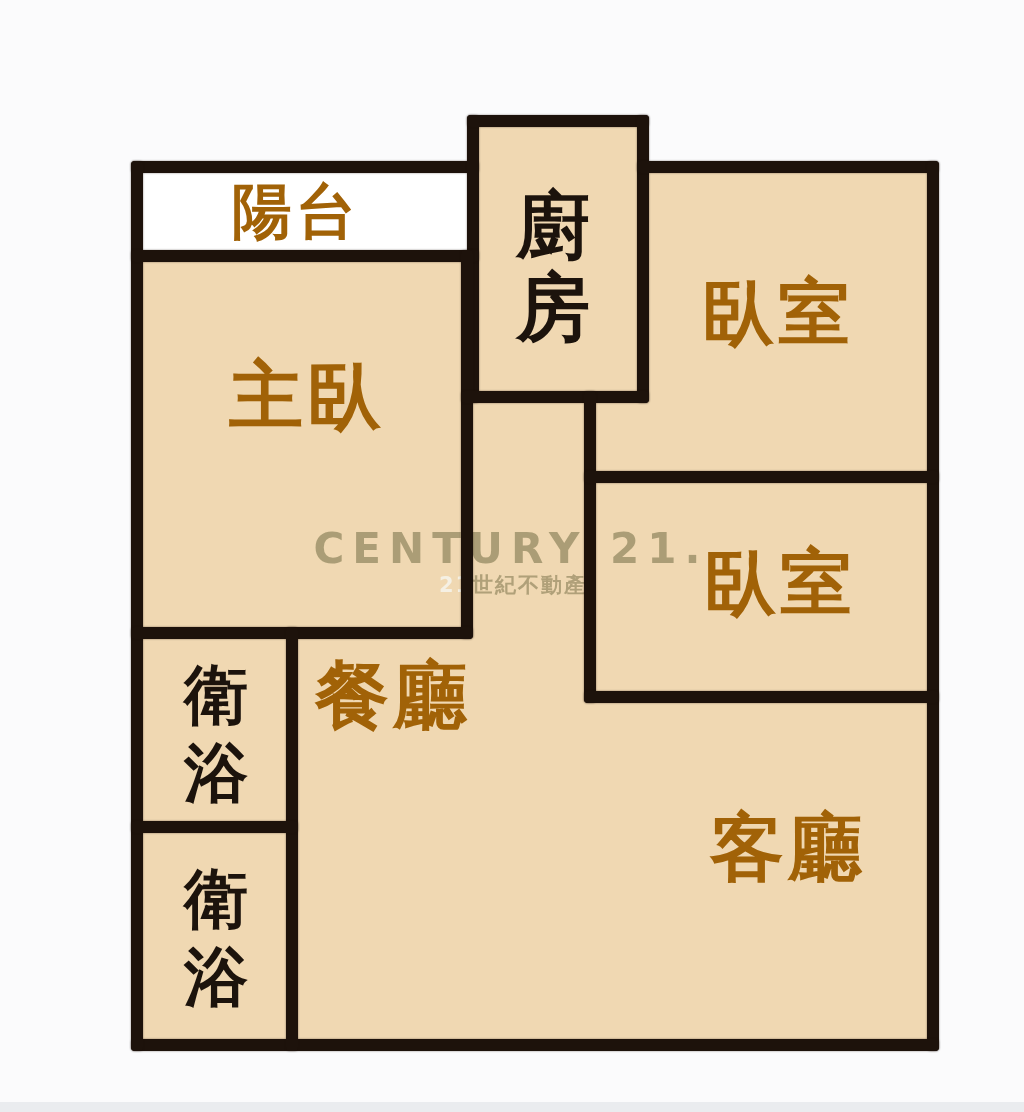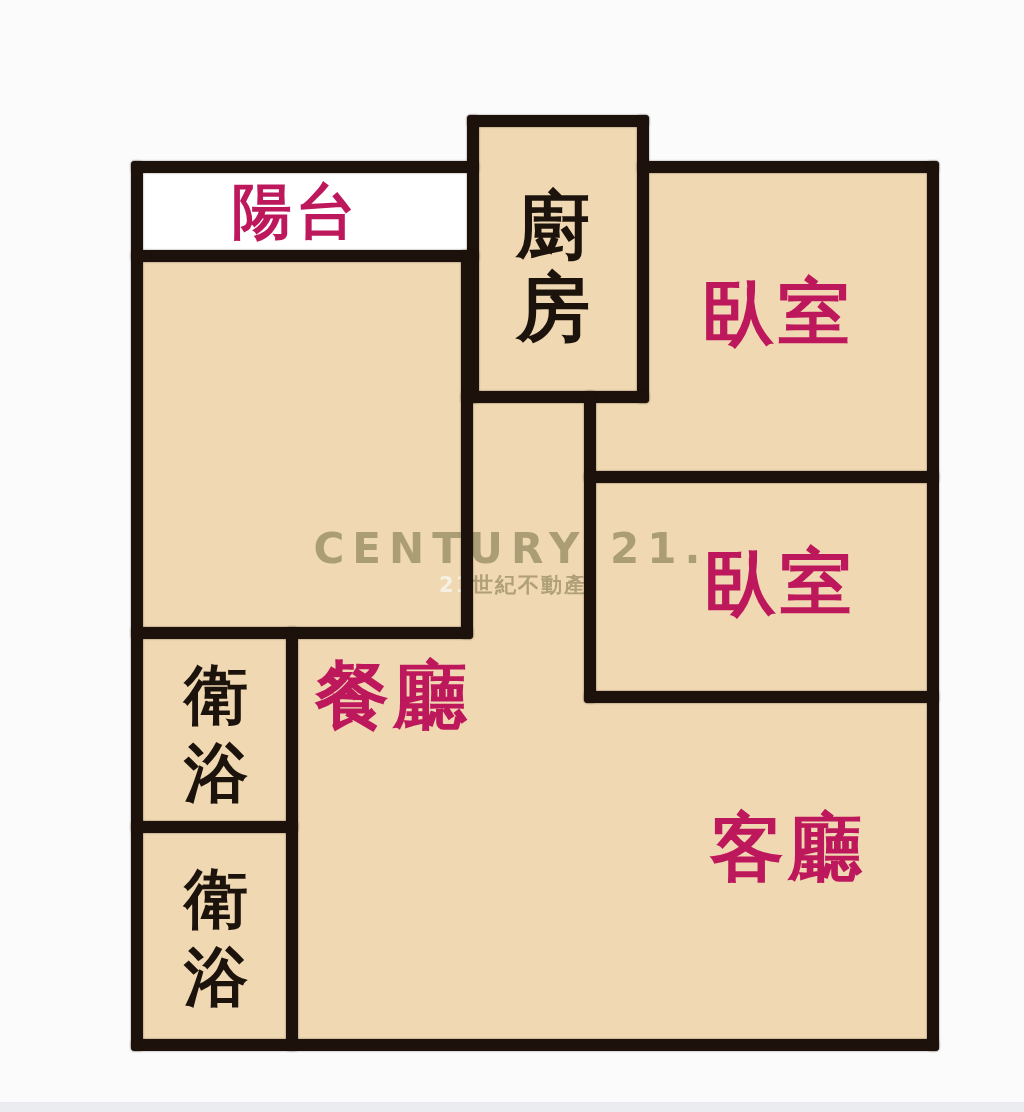--- a/index.html
+++ b/index.html
@@ -16,21 +16,21 @@
   .wall{
     position:absolute;
     background:#1d120b;
     border-radius:4px;
     box-shadow:0 0 2px rgba(29,18,11,.55);
     z-index:3;
   }
   .room-label{
     position:absolute;
     transform:translate(-50%,-50%);
-    color:#be185d;
+    color:#a16207;
     font-weight:700;
     white-space:nowrap;
     letter-spacing:4px;
     z-index:4;
     line-height:1.05;
   }
   .vlabel{
     position:absolute;
     transform:translate(-50%,-50%);
     color:#1c130c;
@@ -96,20 +96,21 @@
 
   <div class="room-label" style="left:296px;top:211px;font-size:60px;">陽台</div>
 
   <div class="vlabel" style="left:553px;top:266px;font-size:74px;line-height:82px;">
     <span>廚</span>
     <span>房</span>
   </div>
 
   <div class="room-label" style="left:778px;top:313px;font-size:72px;">臥室</div>
 
+  <div class="room-label" style="left:307px;top:396px;font-size:74px;">主臥</div>
 
   <div class="room-label" style="left:780px;top:583px;font-size:72px;">臥室</div>
 
   <div class="room-label" style="left:393px;top:696px;font-size:74px;text-align:right;">餐廳</div>
 
   <div class="vlabel" style="left:216px;top:734px;font-size:64px;line-height:78px;">
     <span>衛</span>
     <span>浴</span>
   </div>
 

